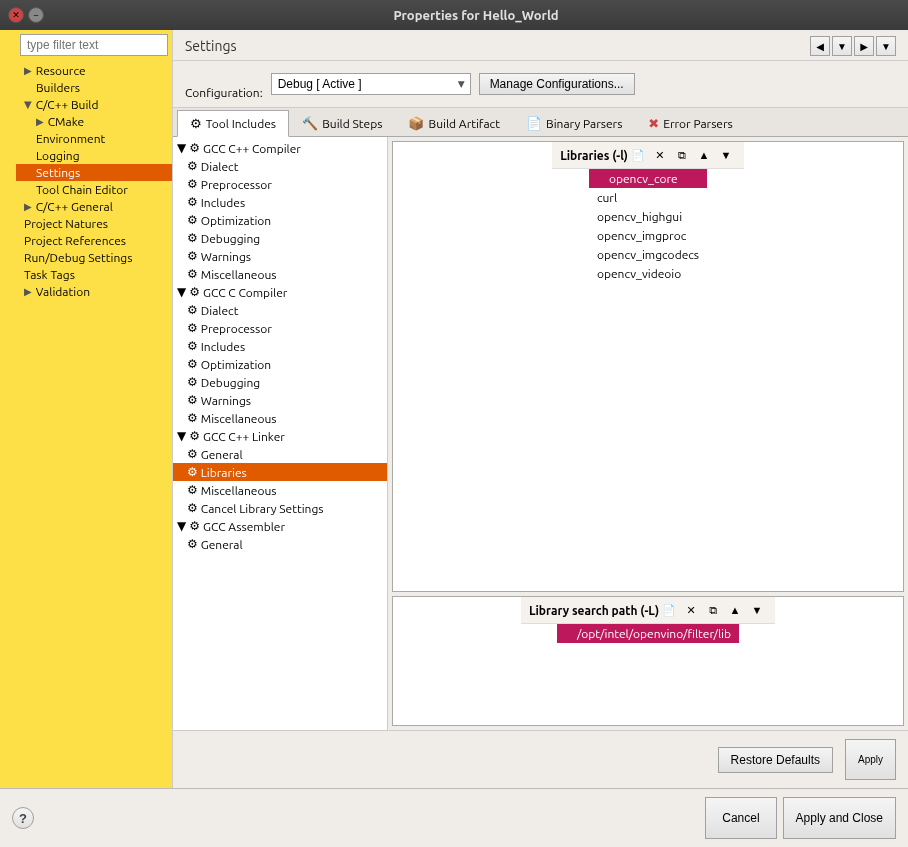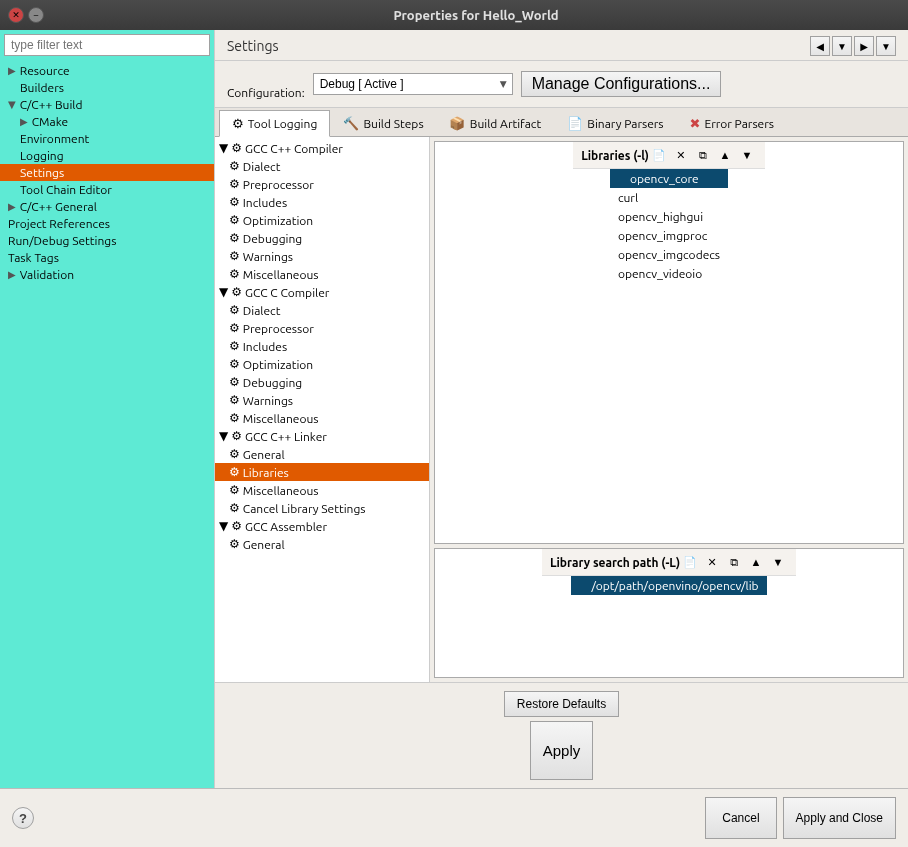--- a/index.html
+++ b/index.html
@@ -56,26 +56,27 @@
 
     
     .content-area {
       display: flex;
       flex: 1;
       overflow: hidden;
     }
 
     
     .sidebar {
-      width: 215px;
-      background: #5eead4;
+      width: 173px;
+      background: #fde047;
       border-right: 1px solid #ccc;
       display: flex;
       flex-direction: column;
       overflow: hidden;
+      padding-left: 16px;
     }
 
     .filter-input {
       margin: 4px;
       padding: 3px 6px;
       border: 1px solid #a0a0a0;
       background: white;
       font-size: 12px;
       color: #999;
       width: calc(100% - 8px);
@@ -142,21 +143,21 @@
       font-size: 9px;
       position: absolute;
       right: 6px;
       top: 50%;
       transform: translateY(-50%);
       pointer-events: none;
       color: #555;
     }
     .manage-btn {
       padding: 3px 10px;
-      font-size: 16px;
+      font-size: 12px;
       border: 1px solid #a0a0a0;
       background: linear-gradient(to bottom, #f5f5f5, #e0e0e0);
       cursor: pointer;
     }
 
     
     .nav-arrows {
       margin-left: auto;
       display: flex;
       gap: 2px;
@@ -279,51 +280,50 @@
       flex: 1;
       overflow-y: auto;
       list-style: none;
     }
     .panel-list-item {
       padding: 3px 8px;
       font-size: 12px;
       cursor: pointer;
     }
     .panel-list-item.selected {
-      background: #0c4a6e;
+      background: #be185d;
       color: white;
       padding-left: 20px;
     }
 
     .libraries-panel { flex: 1; min-height: 0; }
     .libsearch-panel { flex: 0 0 auto; }
 
     
     .bottom-bar {
       border-top: 1px solid #ccc;
       padding: 8px 12px;
       display: flex;
       align-items: center;
       justify-content: flex-end;
-      gap: 4px;
+      gap: 12px;
       background: #f0ede8;
-      flex-direction: column;
     }
 
     .btn-restore {
       padding: 5px 12px;
       font-size: 12px;
       border: 1px solid #a0a0a0;
       background: linear-gradient(to bottom, #f5f5f5, #e0e0e0);
       cursor: pointer;
     }
 
     .btn-apply {
-      padding: 20px 12px;
-      font-size: 15px;
+      padding: 14px 12px;
+      font-size: 10px;
       border: 1px solid #a0a0a0;
       background: linear-gradient(to bottom, #f5f5f5, #e0e0e0);
       cursor: pointer;
     }
 
     
     .dialog-bottom {
       border-top: 1px solid #bbb;
       padding: 8px 12px;
       display: flex;
@@ -422,20 +422,23 @@
 
         <div class="tree-item indent-1">
           <span>Tool Chain Editor</span>
         </div>
 
         <div class="tree-item">
           <span class="tree-arrow">▶</span>
           <span>C/C++ General</span>
         </div>
 
+        <div class="tree-item">
+          <span>Project Natures</span>
+        </div>
 
         <div class="tree-item">
           <span>Project References</span>
         </div>
 
         <div class="tree-item">
           <span>Run/Debug Settings</span>
         </div>
 
         <div class="tree-item">
@@ -467,21 +470,21 @@
           <select class="config-select">
             <option>Debug  [ Active ]</option>
           </select>
         </div>
         <button class="manage-btn">Manage Configurations...</button>
       </div>
 
       <div class="tabs-bar">
         <div class="tab active">
           <span class="tab-icon">⚙</span>
-          <span>Tool Logging</span>
+          <span>Tool Includes</span>
         </div>
         <div class="tab">
           <span class="tab-icon">🔨</span>
           <span>Build Steps</span>
         </div>
         <div class="tab">
           <span class="tab-icon">📦</span>
           <span>Build Artifact</span>
         </div>
         <div class="tab">
@@ -647,21 +650,21 @@
                 </button>
                 <button class="panel-tool-btn" title="Up">
                   <span>▲</span>
                 </button>
                 <button class="panel-tool-btn" title="Down">
                   <span>▼</span>
                 </button>
               </div>
             </div>
             <ul class="panel-list">
-              <li class="panel-list-item selected">/opt/path/openvino/opencv/lib</li>
+              <li class="panel-list-item selected">/opt/intel/openvino/filter/lib</li>
             </ul>
           </div>
         </div>
       </div>
 
       <div class="bottom-bar">
         <button class="btn-restore">Restore Defaults</button>
         <button class="btn-apply">Apply</button>
       </div>
     </div>

